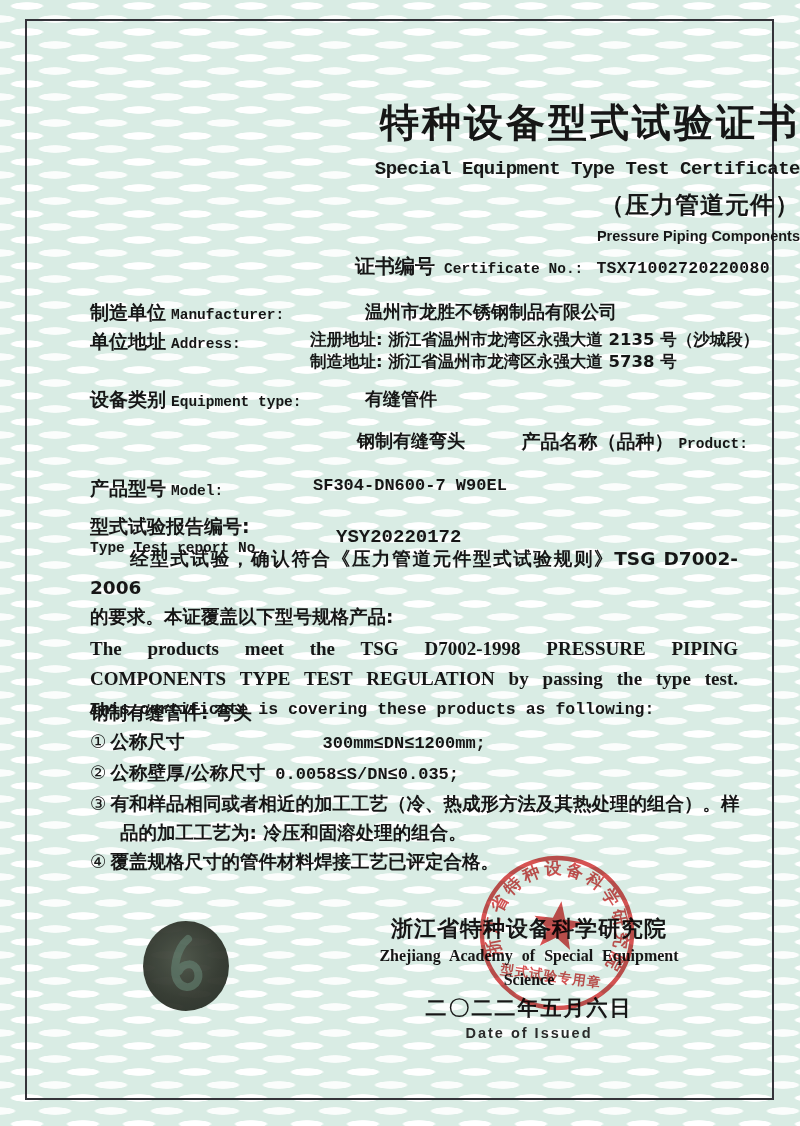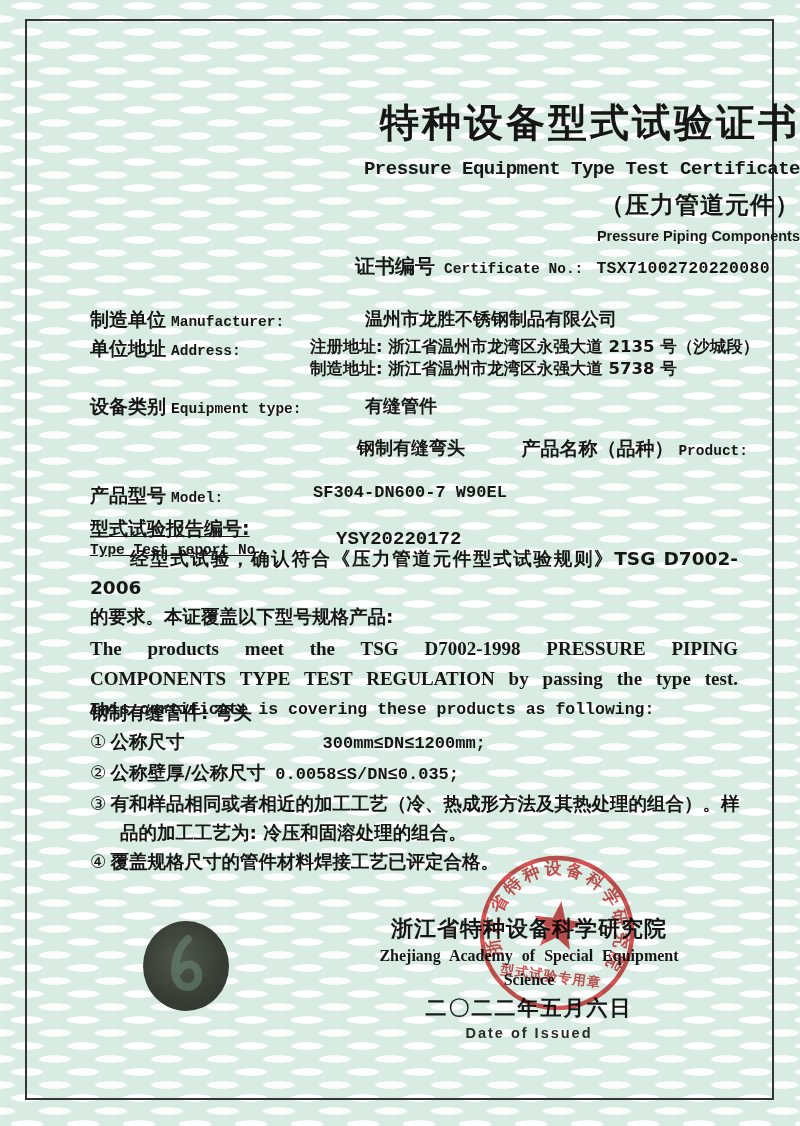--- a/index.html
+++ b/index.html
@@ -32,26 +32,26 @@
   .certno { position:absolute; top:253px; left:355px; white-space:nowrap; }
   .certno .cn { font-size:20px; font-weight:700; }
   .certno .en { font-family:"Liberation Mono", monospace; font-weight:700; font-size:14.5px; margin-left:4px; }
   .certno .val { font-family:"Liberation Mono", monospace; font-weight:700; font-size:16.5px; margin-left:8px; letter-spacing:0.3px; }
 
   .fields { position:absolute; left:90px; top:288px; right:52px; }
   .frow { position:relative; }
   .flabel .cn { font-size:19px; font-weight:700; }
   .flabel .en { font-family:"Liberation Mono", monospace; font-weight:700; font-size:14.5px; margin-left:5px; }
   .fvalue { position:absolute; top:0; white-space:nowrap; font-size:18px; font-weight:700; }
-  .r1 { margin-top:19px; height:29px; }   .r1 .fvalue { left:275px; }
+  .r1 { margin-top:12px; height:29px; }   .r1 .fvalue { left:275px; }
   .r2 { height:51px; }                    .r2 .fvalue { left:220px; font-size:16.5px; line-height:22px; }
   .r3 { margin-top:7px; height:33px; }   .r3 .fvalue { left:275px; }
   .r4 { margin-top:9px; height:38px;text-align:right; }   .r4 .fvalue { left:267px; }
   .r5 { margin-top:9px; height:33px; }   .r5 .fvalue { left:223px; font-family:"Liberation Mono", monospace; font-size:17px; }
-  .r6 { height:48px;text-decoration:underline; }   .r6 .fvalue { left:246px; top:12px; font-family:"Liberation Mono", monospace; font-size:19px; }
+  .r6 { margin-top:5px; height:48px; }   .r6 .fvalue { left:246px; top:12px; font-family:"Liberation Mono", monospace; font-size:19px; }
   .r6 .flabel .cn { display:block; line-height:24px; }
   .r6 .flabel .en { display:block; margin-left:0; line-height:20px; }
 
   .stmt { position:absolute; left:90px; top:544px; width:648px; }
   .s-cn1 { font-size:18.5px; font-weight:700; line-height:29px; text-indent:40px; text-align:justify; text-align-last:justify; }
   .s-cn2 { font-size:18.5px; font-weight:700; line-height:29px; }
   .s-en1, .s-en2 { font-family:"Liberation Serif", serif; font-weight:700; font-size:19px; line-height:30px; text-align:justify; text-align-last:justify; }
   .s-en1 { margin-top:3px; }
   .s-en3 { font-family:"Liberation Mono", monospace; font-weight:700; font-size:16.5px; line-height:28px; margin-top:2px; }
 
@@ -77,21 +77,21 @@
   .emboss svg { position:absolute; left:0; top:0; }
 </style>
 </head>
 <body>
 
 <div class="page">
   <div class="frame"></div>
 
   <div class="hdr">
     <div class="title-cn">特种设备型式试验证书</div>
-    <div class="title-en">Pressure Equipment Type Test Certificate</div>
+    <div class="title-en">Special Equipment Type Test Certificate</div>
     <div class="paren-cn">（压力管道元件）</div>
     <div class="paren-en">Pressure Piping Components</div>
   </div>
 
   <div class="certno">
     <span class="cn">证书编号</span>
     <span class="en">Certificate No.:</span>
     <span class="val">TSX71002720220080</span>
   </div>
 

